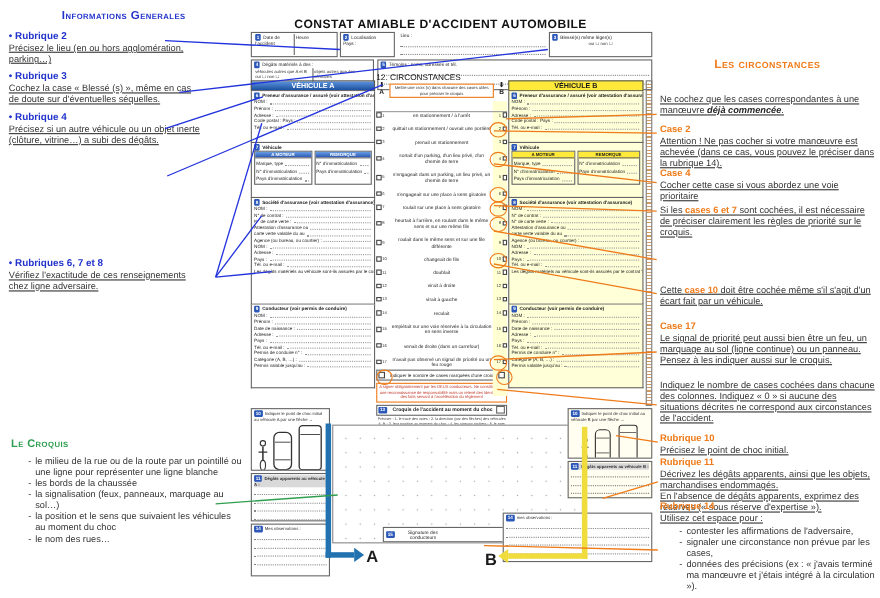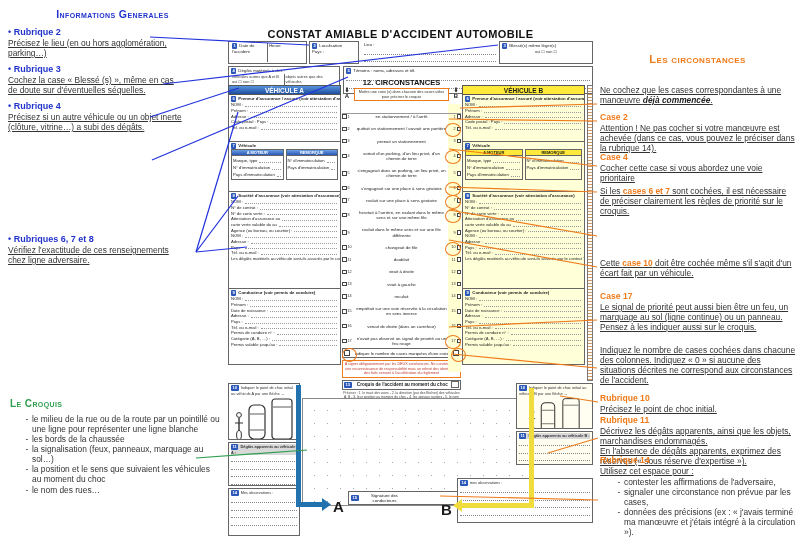--- a/index.html
+++ b/index.html
@@ -16,21 +16,21 @@
   .rhead{font-size:8.6px;font-weight:bold;color:#ef7b1a;margin-bottom:1px;}
   .lbody,.rbody{font-size:8.4px;line-height:1.2;color:#333;white-space:pre-line;text-decoration:underline;}
   .hl-or{color:#ef7b1a;font-weight:bold;}
   .hl-bi{font-weight:bold;font-style:italic;color:#222;}
   .lc-croq-title{position:absolute;left:10px;top:398px;width:205px;text-align:left;
             font-size:10px;font-weight:bold;font-variant:small-caps;letter-spacing:.4px;color:#2e9e4f;}
   .blist{margin:1px 0 0 14px;}
   .bli{display:flex;font-size:8.4px;line-height:1.2;color:#333;}
   .bli .dash{width:10px;flex:0 0 10px;text-align:center;}
   
-  .form{position:absolute;left:228px;top:28px;width:367px;height:512px;font-size:4.5px;}
+  .form{position:absolute;left:228px;top:16px;width:367px;height:512px;font-size:4.5px;}
   .f-title{position:absolute;left:0;top:0;width:345px;text-align:center;
            font-size:11px;font-weight:bold;letter-spacing:.4px;color:#111;}
   .fbox{position:absolute;border:1px solid #666;background:#fff;box-sizing:border-box;padding:1px 2px;overflow:hidden;}
   .chip{display:inline-block;background:#2a57b8;color:#fff;font-size:4.2px;font-weight:bold;
         padding:0 1.5px;margin-right:2px;border-radius:1px;line-height:1.4;}
   .flab{font-size:4.3px;color:#222;}
   .fsmall{font-size:3.9px;color:#333;}
   .dotline{border-bottom:1px dotted #888;height:5px;margin:1.5px 0;}
   .cell2{display:flex;height:100%;}
   .cell2>div{flex:1;padding:0 1px;}
@@ -47,21 +47,21 @@
   .fline{display:flex;font-size:4.2px;line-height:1.35;align-items:flex-end;white-space:nowrap;}
   .fline::after{content:"";flex:1;border-bottom:1px dotted #999;margin:0 1px 1px 2px;}
   .subrow{display:flex;gap:2px;}
   .subbox{flex:1;border:1px solid #666;box-sizing:border-box;}
   .subhead{text-align:center;font-size:4px;font-weight:bold;border-bottom:1px solid #666;}
   .subhead.blue2{background:linear-gradient(#6aa0e2,#2a57b8);color:#fff;}
   .subhead.yel2{background:#ffe93a;color:#1a1a1a;}
   .subbox .fline{margin:1.5px 1px;}
   
   .circcol{position:absolute;left:114px;top:50px;width:119px;height:322px;}
-  .circ-title{text-align:center;font-size:7.5px;font-weight:bold;color:#111;}
+  .circ-title{text-align:left;font-size:7.5px;font-weight:normal;color:#111;}
   .circ-head{position:relative;height:26px;}
   .ab-col{position:absolute;top:0;width:10px;text-align:center;font-size:6px;font-weight:bold;}
   .ab-col .arr{display:block;font-size:6px;line-height:1;}
   .circ-note{position:absolute;left:12px;right:12px;top:1px;border:1.2px solid #ef7b1a;
              font-size:3.8px;text-align:center;padding:1px;color:#333;background:#fff;line-height:1.25;}
   .bstrip{position:absolute;right:0;top:26px;width:13px;height:268px;background:#ffffd2;}
   .circ-rows{position:relative;height:232px;display:flex;flex-direction:column;justify-content:space-between;
              border-top:1px solid #999;}
   .crow{display:flex;align-items:center;}
   .cbw{flex:0 0 14px;display:flex;align-items:center;gap:1px;position:relative;justify-content:flex-start;}

